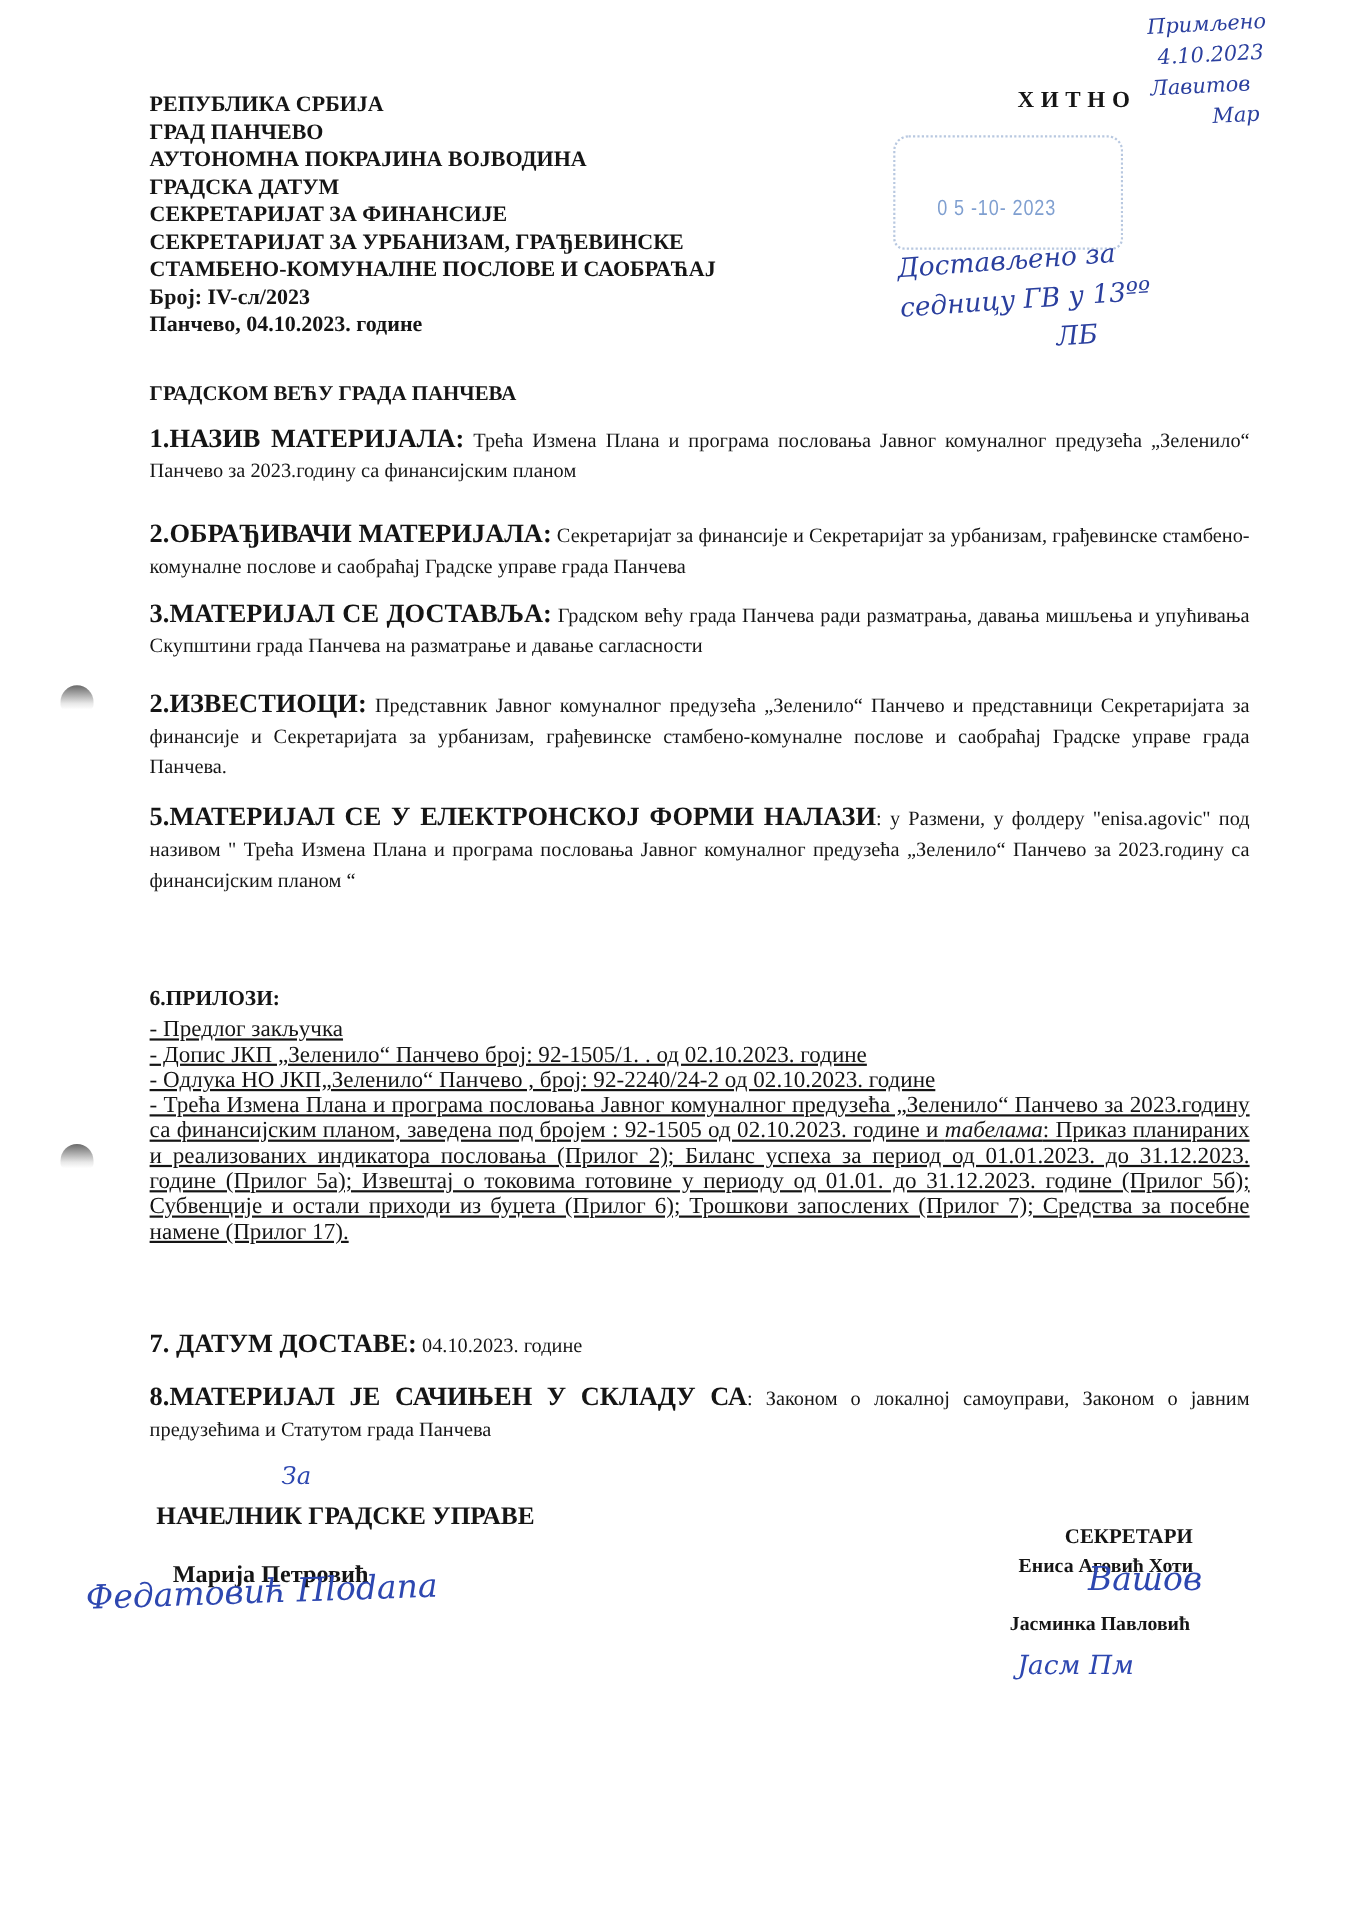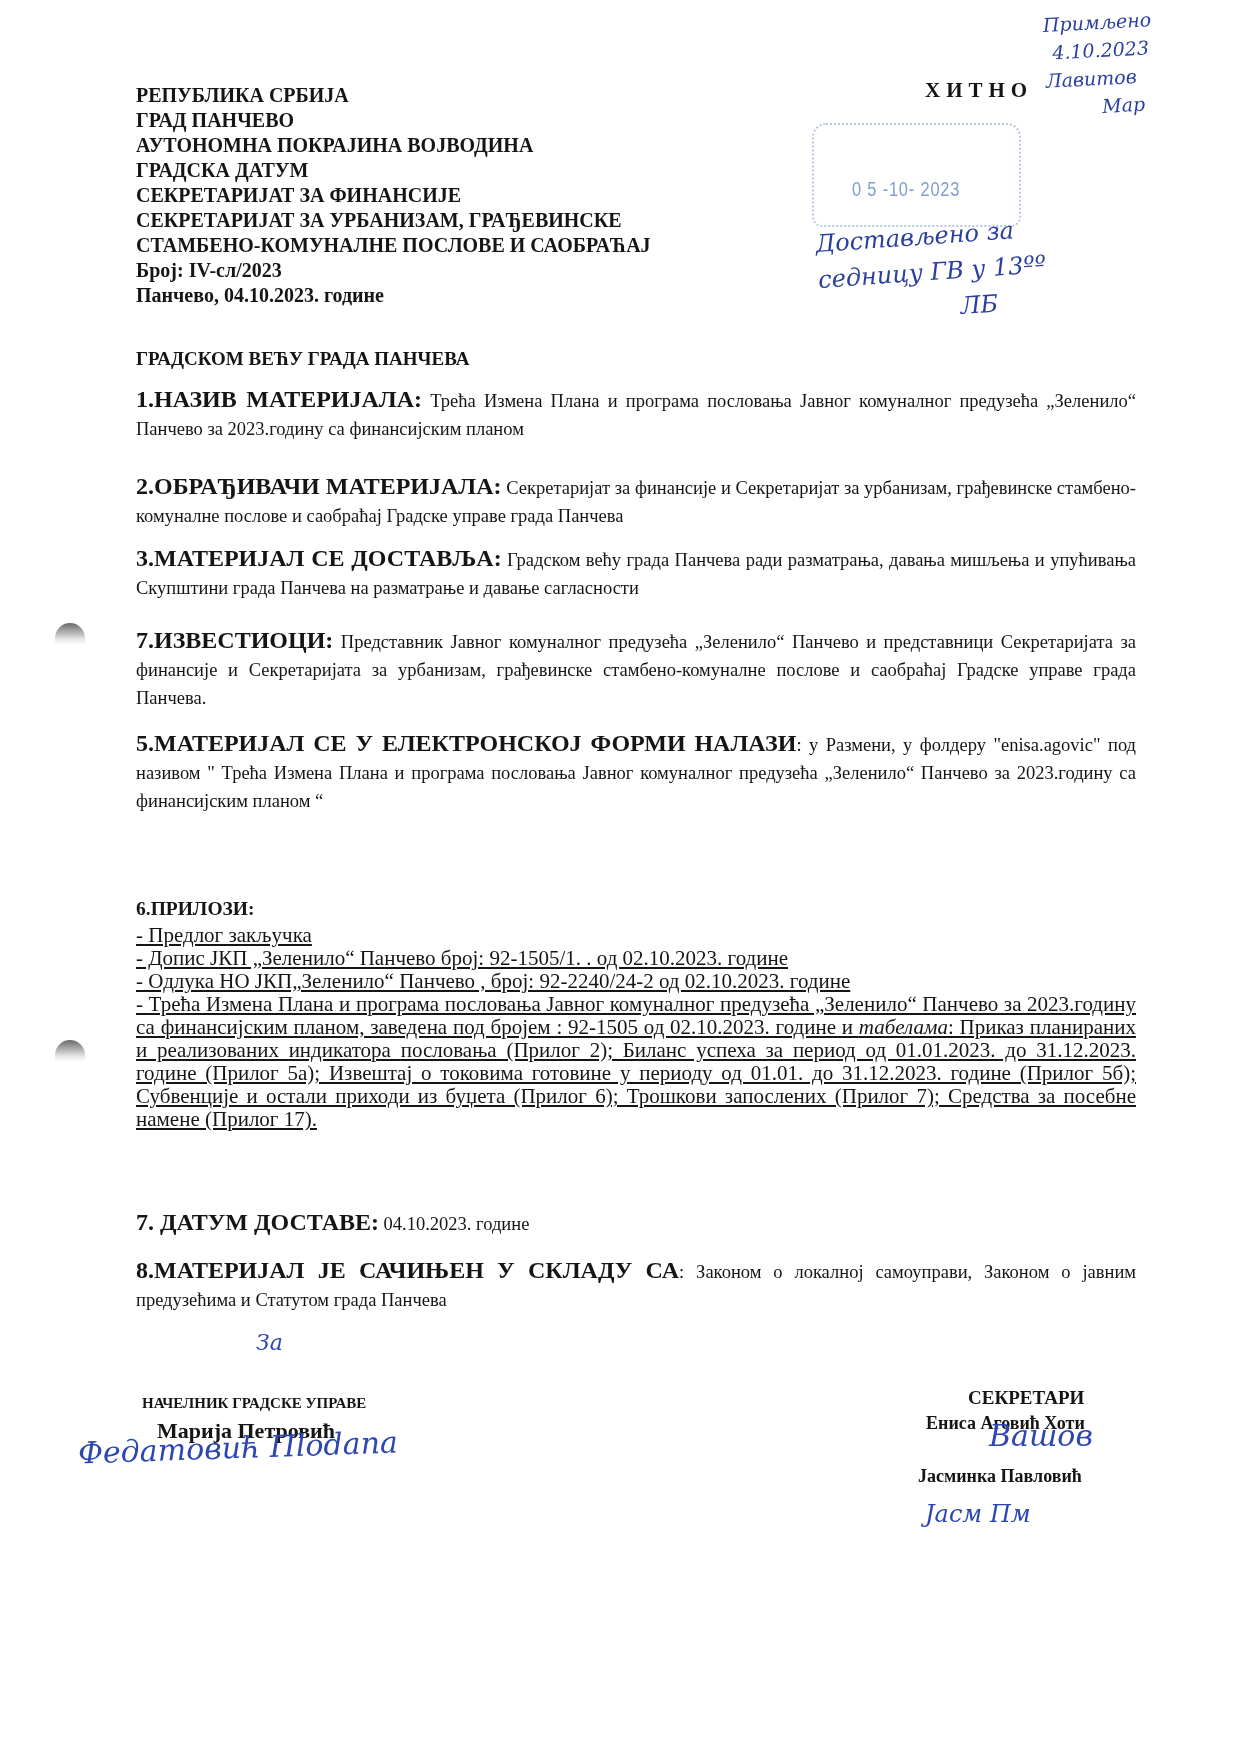--- a/index.html
+++ b/index.html
@@ -27,21 +27,21 @@
   .section {
     left: 136px; width: 1000px; font-size: 18.5px; line-height: 28px; text-align: justify;
   }
   .section b { font-weight: bold; font-size: 24px; }
   .s1 { top: 385px; } .s2 { top: 472px; } .s3 { top: 544px; }
   .s4 { top: 626px; } .s5 { top: 729px; }
   .s6h { left: 136px; top: 898px; font-weight: bold; font-size: 19.5px; }
   .att { left: 136px; top: 924px; width: 1000px; font-size: 21px; line-height: 23px; text-align: justify; text-decoration: underline; }
   .att div { margin: 0; }
   .s7 { top: 1208px; } .s8 { top: 1256px; }
-  .chief { left: 142px; top: 1395px; font-weight: bold; font-size: 15px; }
+  .chief { left: 142px; top: 1365px; font-weight: bold; font-size: 23px; }
   .chief-name { left: 157px; top: 1418px; font-weight: bold; font-size: 22px; }
   .sec-title { left: 968px; top: 1387px; font-weight: bold; font-size: 19px; }
   .sec-n1 { left: 926px; top: 1413px; font-weight: bold; font-size: 18px; }
   .sec-n2 { left: 918px; top: 1466px; font-weight: bold; font-size: 18px; }
   .sig { color: #2d47b0; font-family: "DejaVu Serif", serif; font-style: italic; }
   .hole {
     left: 55px; width: 30px; height: 22px; border-radius: 15px 15px 4px 4px;
     background: linear-gradient(#6a6a6a, #e8e8e8 75%, #ffffff);
   }
 </style>
@@ -85,21 +85,21 @@
 <div class="abs section s1">
   <b>1.НАЗИВ МАТЕРИЈАЛА:</b><span> Трећа Измена Плана и програма пословања Јавног комуналног предузећа „Зеленило“ Панчево за 2023.годину са финансијским планом</span>
 </div>
 <div class="abs section s2">
   <b>2.ОБРАЂИВАЧИ МАТЕРИЈАЛА:</b><span> Секретаријат за финансије и Секретаријат за урбанизам, грађевинске стамбено-комуналне послове и саобраћај Градске управе града Панчева</span>
 </div>
 <div class="abs section s3">
   <b>3.МАТЕРИЈАЛ СЕ ДОСТАВЉА:</b><span> Градском већу града Панчева ради разматрања, давања мишљења и упућивања Скупштини града Панчева на разматрање и давање сагласности</span>
 </div>
 <div class="abs section s4">
-  <b>7.ИЗВЕСТИОЦИ:</b><span> Представник Јавног комуналног предузећа „Зеленило“ Панчево и представници Секретаријата за финансије и Секретаријата за урбанизам, грађевинске стамбено-комуналне послове и саобраћај Градске управе града Панчева.</span>
+  <b>2.ИЗВЕСТИОЦИ:</b><span> Представник Јавног комуналног предузећа „Зеленило“ Панчево и представници Секретаријата за финансије и Секретаријата за урбанизам, грађевинске стамбено-комуналне послове и саобраћај Градске управе града Панчева.</span>
 </div>
 <div class="abs section s5">
   <b>5.МАТЕРИЈАЛ СЕ У ЕЛЕКТРОНСКОЈ ФОРМИ НАЛАЗИ</b><span>: у Размени, у фолдеру "enisa.agovic" под називом " Трећа Измена Плана и програма пословања Јавног комуналног предузећа „Зеленило“ Панчево за 2023.годину са финансијским планом  “</span>
 </div>
 
 <div class="abs s6h">6.ПРИЛОЗИ:</div>
 <div class="abs att">
   <div>- Предлог закључка</div>
   <div>- Допис ЈКП „Зеленило“ Панчево број: 92-1505/1. . од 02.10.2023. године</div>
   <div>- Одлука НО ЈКП„Зеленило“  Панчево , број: 92-2240/24-2  од  02.10.2023. године</div>

